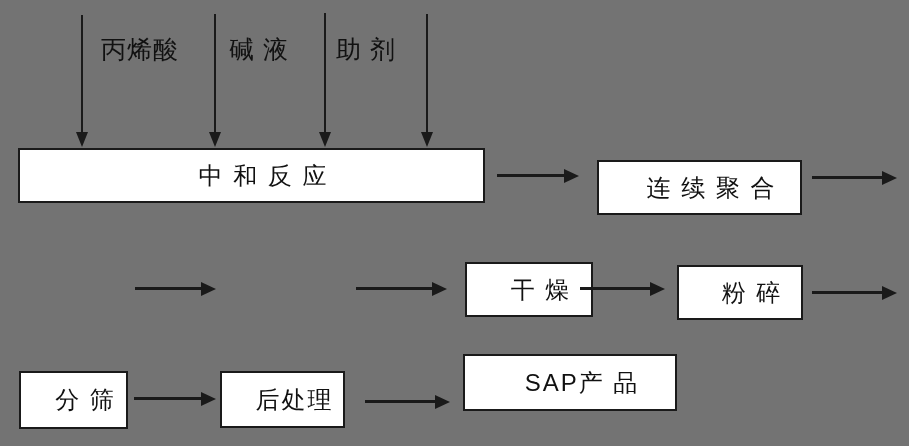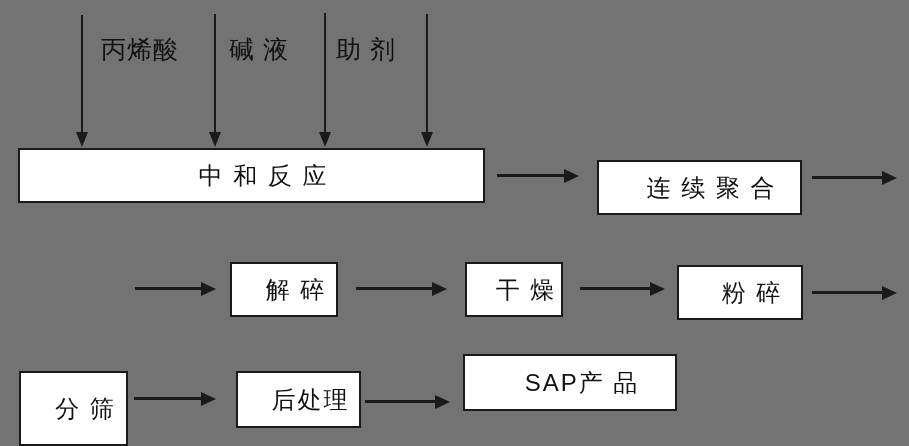--- a/index.html
+++ b/index.html
@@ -89,26 +89,25 @@
   <div class="inlabel" style="left:101px; top:33px;">丙烯酸</div>
   <div class="inlabel" style="left:336px; top:33px;">助 剂</div>
   <div class="inlabel" style="left:229px; top:33px;">碱 液</div>
 
   <div class="pbox" style="left:18px;  top:148px; width:467px; height:55px;">中 和 反 应</div>
   <div class="harrow" style="left:497px; top:174px; width:67px;"></div>
   <div class="pbox" style="left:597px; top:148px; width:205px; height:55px;margin-top:12px;">连 续 聚 合</div>
   <div class="harrow" style="left:812px; top:176px; width:70px;"></div>
 
   <div class="harrow" style="left:135px; top:287px; width:66px;"></div>
-  <div class="pbox" style="left:230px; top:262px; width:108px; height:55px;">解 碎</div>
   <div class="harrow" style="left:356px; top:287px; width:76px;"></div>
-  <div class="pbox" style="left:465px; top:262px; width:98px; height:55px;">干 燥</div>
+  <div class="pbox" style="left:465px; top:262px; width:128px; height:55px;">干 燥</div>
   <div class="harrow" style="left:580px; top:287px; width:70px;"></div>
   <div class="pbox" style="left:677px; top:265px; width:126px; height:55px;">粉 碎</div>
   <div class="harrow" style="left:812px; top:291px; width:70px;"></div>
 
-  <div class="pbox" style="left:19px;  top:371px; width:109px; height:75px;text-align:right;">分 筛</div>
+  <div class="pbox" style="left:19px;  top:371px; width:109px; height:58px;text-align:right;">分 筛</div>
   <div class="harrow" style="left:134px; top:397px; width:67px;"></div>
-  <div class="pbox" style="left:236px; top:371px; width:125px; height:57px;">后处理</div>
+  <div class="pbox" style="left:220px; top:371px; width:125px; height:57px;">后处理</div>
   <div class="harrow" style="left:365px; top:400px; width:70px;"></div>
   <div class="pbox" style="left:463px; top:354px; width:214px; height:57px;">SAP产 品</div>
 
 </div>
 
 </body></html>

